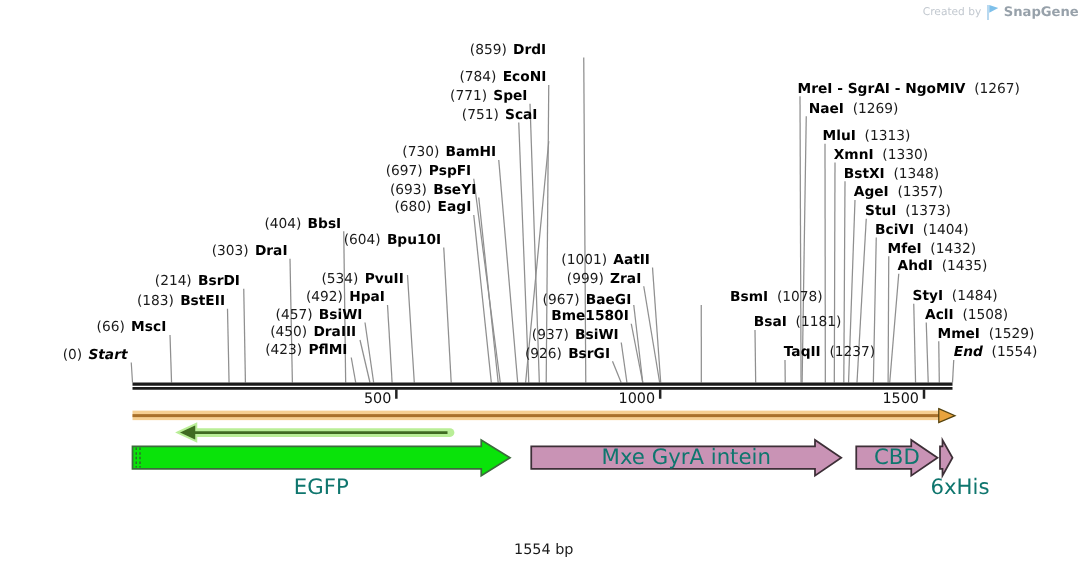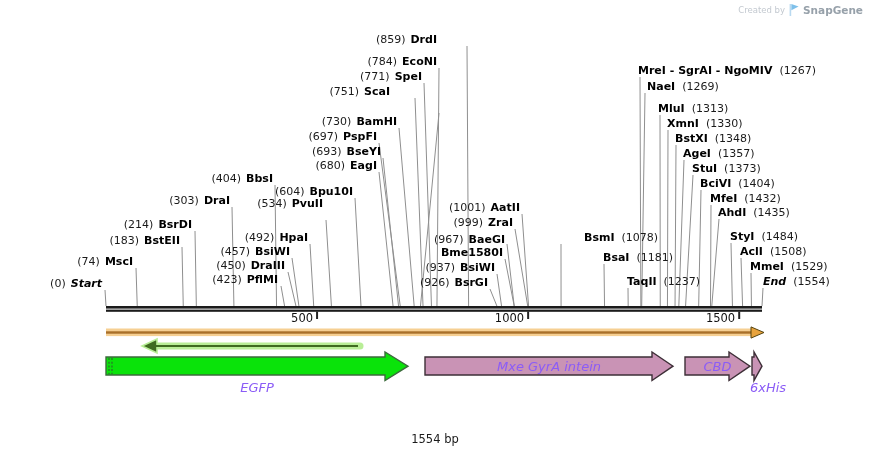--- a/index.html
+++ b/index.html
@@ -6,21 +6,21 @@
   .canvas{position:relative;width:870px;height:469px;background:#ffffff;overflow:hidden;
           font-family:"DejaVu Sans","Liberation Sans",sans-serif;}
   #map-svg{position:absolute;left:0;top:0;}
   #labels{position:absolute;left:0;top:0;width:870px;height:469px;}
   .site-label{position:absolute;white-space:nowrap;font-size:11px;line-height:13px;color:#111;}
   .site-label .nm{font-weight:700;color:#000;}
   .site-label.it .nm{font-style:italic;}
   .site-label .num{font-weight:400;color:#1a1a1a;}
   .site-label .gap-r{margin-right:5px;}
   .site-label .gap-l{margin-left:7px;}
-  .feat-label{position:absolute;white-space:nowrap;font-size:13px;color:#8b5cf6;font-style:italic;}
+  .feat-label{position:absolute;white-space:nowrap;font-size:17px;color:#0f766e;}
   .feat-label.inside{transform:translate(-50%,-50%);}
   .feat-label.below{transform:translateX(-50%);}
   .title{position:absolute;left:0;right:0;top:429px;text-align:center;color:#000;}
   .t-name{font-size:15px;font-weight:700;letter-spacing:.3px;}
   .t-len{font-size:11.5px;margin-top:3px;color:#1a1a1a;text-align:center;}
   .credit{position:absolute;top:4px;right:7px;display:flex;align-items:center;gap:4px;}
   .credit .prefix{font-size:8.5px;color:#c3c9d0;}
   .credit .brand{font-size:10.5px;font-weight:600;color:#97a1aa;}
 </style>
 </head>
@@ -92,36 +92,36 @@
       <polygon points="425,357 652,357 652,352 673,366.2 652,380.5 652,375 425,375" fill="#c993b5" stroke="#3d2f37" stroke-width="1.4" stroke-linejoin="miter"></polygon>
       <polygon points="685,357 729,357 729,352 750,366.2 729,380.5 729,375 685,375" fill="#c993b5" stroke="#3d2f37" stroke-width="1.4" stroke-linejoin="miter"></polygon>
       <polygon points="752,357 754,357 754,352 762,366.2 754,380.5 754,375 752,375" fill="#c993b5" stroke="#3d2f37" stroke-width="1.4" stroke-linejoin="miter"></polygon>
     </svg>
   <div id="labels">
       <div class="feat-label below" style="left: 257px; top: 380px;">EGFP</div>
       <div class="feat-label inside" style="left: 549px; top: 366.2px;">Mxe GyrA intein</div>
       <div class="feat-label inside" style="left: 717.5px; top: 366.2px;">CBD</div>
       <div class="feat-label below" style="left: 768px; top: 380px;">6xHis</div>
       <div class="site-label it" style="top: 277px; left: 102px; transform: translateX(-100%);"><span class="num gap-r">(0)</span><span class="nm">Start</span></div>
-      <div class="site-label" style="top: 255px; left: 133px; transform: translateX(-100%);"><span class="num gap-r">(74)</span><span class="nm">MscI</span></div>
+      <div class="site-label" style="top: 255px; left: 133px; transform: translateX(-100%);"><span class="num gap-r">(66)</span><span class="nm">MscI</span></div>
       <div class="site-label" style="top: 234px; left: 180px; transform: translateX(-100%);"><span class="num gap-r">(183)</span><span class="nm">BstEII</span></div>
       <div class="site-label" style="top: 218px; left: 192px; transform: translateX(-100%);"><span class="num gap-r">(214)</span><span class="nm">BsrDI</span></div>
       <div class="site-label" style="top: 194px; left: 230px; transform: translateX(-100%);"><span class="num gap-r">(303)</span><span class="nm">DraI</span></div>
       <div class="site-label" style="top: 172px; left: 273px; transform: translateX(-100%);"><span class="num gap-r">(404)</span><span class="nm">BbsI</span></div>
       <div class="site-label" style="top: 273px; left: 278px; transform: translateX(-100%);"><span class="num gap-r">(423)</span><span class="nm">PflMI</span></div>
       <div class="site-label" style="top: 259px; left: 285px; transform: translateX(-100%);"><span class="num gap-r">(450)</span><span class="nm">DraIII</span></div>
       <div class="site-label" style="top: 245px; left: 290px; transform: translateX(-100%);"><span class="num gap-r">(457)</span><span class="nm">BsiWI</span></div>
       <div class="site-label" style="top: 231px; left: 308px; transform: translateX(-100%);"><span class="num gap-r">(492)</span><span class="nm">HpaI</span></div>
-      <div class="site-label" style="top: 197px; left: 323px; transform: translateX(-100%); text-align: right;"><span class="num gap-r">(534)</span><span class="nm">PvuII</span></div>
+      <div class="site-label" style="top: 216px; left: 323px; transform: translateX(-100%); text-align: right;"><span class="num gap-r">(534)</span><span class="nm">PvuII</span></div>
       <div class="site-label" style="top: 185px; left: 353px; transform: translateX(-100%);"><span class="num gap-r">(604)</span><span class="nm">Bpu10I</span></div>
       <div class="site-label" style="top: 159px; left: 377px; transform: translateX(-100%);"><span class="num gap-r">(680)</span><span class="nm">EagI</span></div>
       <div class="site-label" style="top: 145px; left: 381px; transform: translateX(-100%);"><span class="num gap-r">(693)</span><span class="nm">BseYI</span></div>
       <div class="site-label" style="top: 130px; left: 377px; transform: translateX(-100%);"><span class="num gap-r">(697)</span><span class="nm">PspFI</span></div>
       <div class="site-label" style="top: 115px; left: 397px; transform: translateX(-100%);"><span class="num gap-r">(730)</span><span class="nm">BamHI</span></div>
-      <div class="site-label" style="top: 85px; left: 390px; transform: translateX(-100%); text-align: center;"><span class="num gap-r">(751)</span><span class="nm">ScaI</span></div>
+      <div class="site-label" style="top: 85px; left: 430px; transform: translateX(-100%); text-align: center;"><span class="num gap-r">(751)</span><span class="nm">ScaI</span></div>
       <div class="site-label" style="top: 70px; left: 422px; transform: translateX(-100%);"><span class="num gap-r">(771)</span><span class="nm">SpeI</span></div>
       <div class="site-label" style="top: 55px; left: 437px; transform: translateX(-100%);"><span class="num gap-r">(784)</span><span class="nm">EcoNI</span></div>
       <div class="site-label" style="top: 33px; left: 437px; transform: translateX(-100%); text-align: center;"><span class="num gap-r">(859)</span><span class="nm">DrdI</span></div>
       <div class="site-label" style="top: 276px; left: 488px; transform: translateX(-100%);"><span class="num gap-r">(926)</span><span class="nm">BsrGI</span></div>
       <div class="site-label" style="top: 261px; left: 495px; transform: translateX(-100%);"><span class="num gap-r">(937)</span><span class="nm">BsiWI</span></div>
       <div class="site-label" style="top: 246px; left: 503px; transform: translateX(-100%);"><span class="nm">Bme1580I</span></div>
       <div class="site-label" style="top: 233px; left: 505px; transform: translateX(-100%);"><span class="num gap-r">(967)</span><span class="nm">BaeGI</span></div>
       <div class="site-label" style="top: 216px; left: 513px; transform: translateX(-100%);"><span class="num gap-r">(999)</span><span class="nm">ZraI</span></div>
       <div class="site-label" style="top: 201px; left: 520px; transform: translateX(-100%);"><span class="num gap-r">(1001)</span><span class="nm">AatII</span></div>
       <div class="site-label" style="top: 231px; left: 584px;"><span class="nm">BsmI</span><span class="num gap-l">(1078)</span></div>

